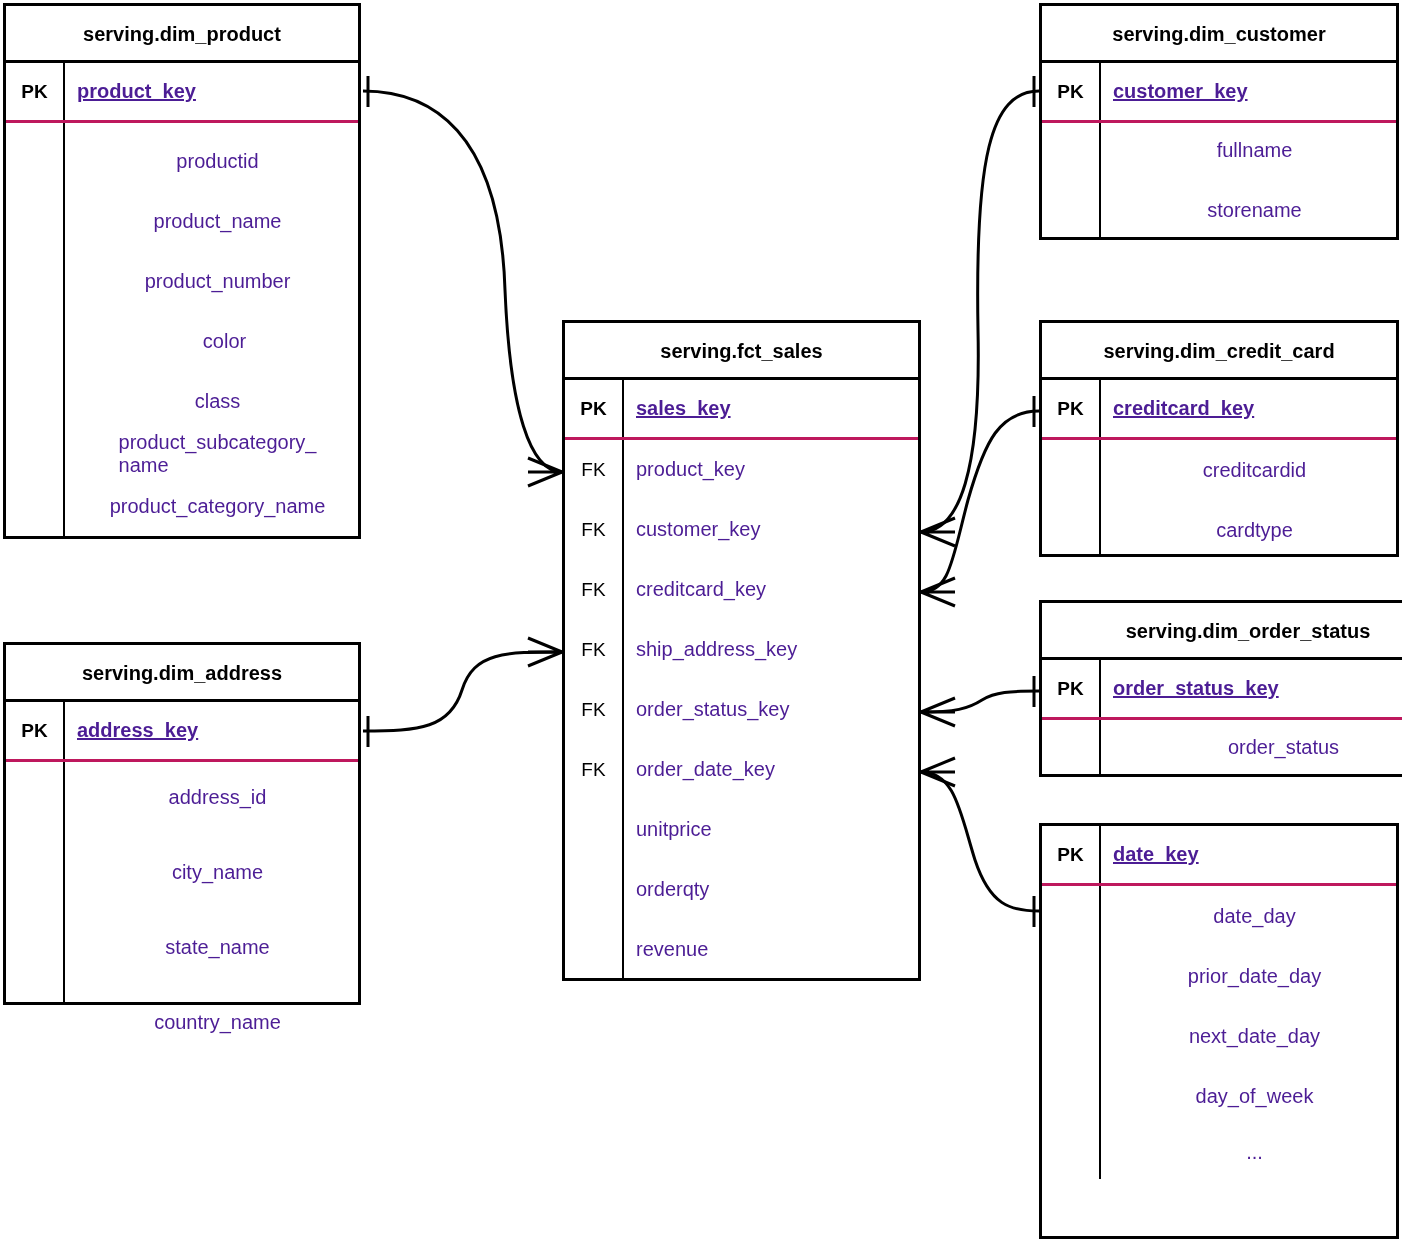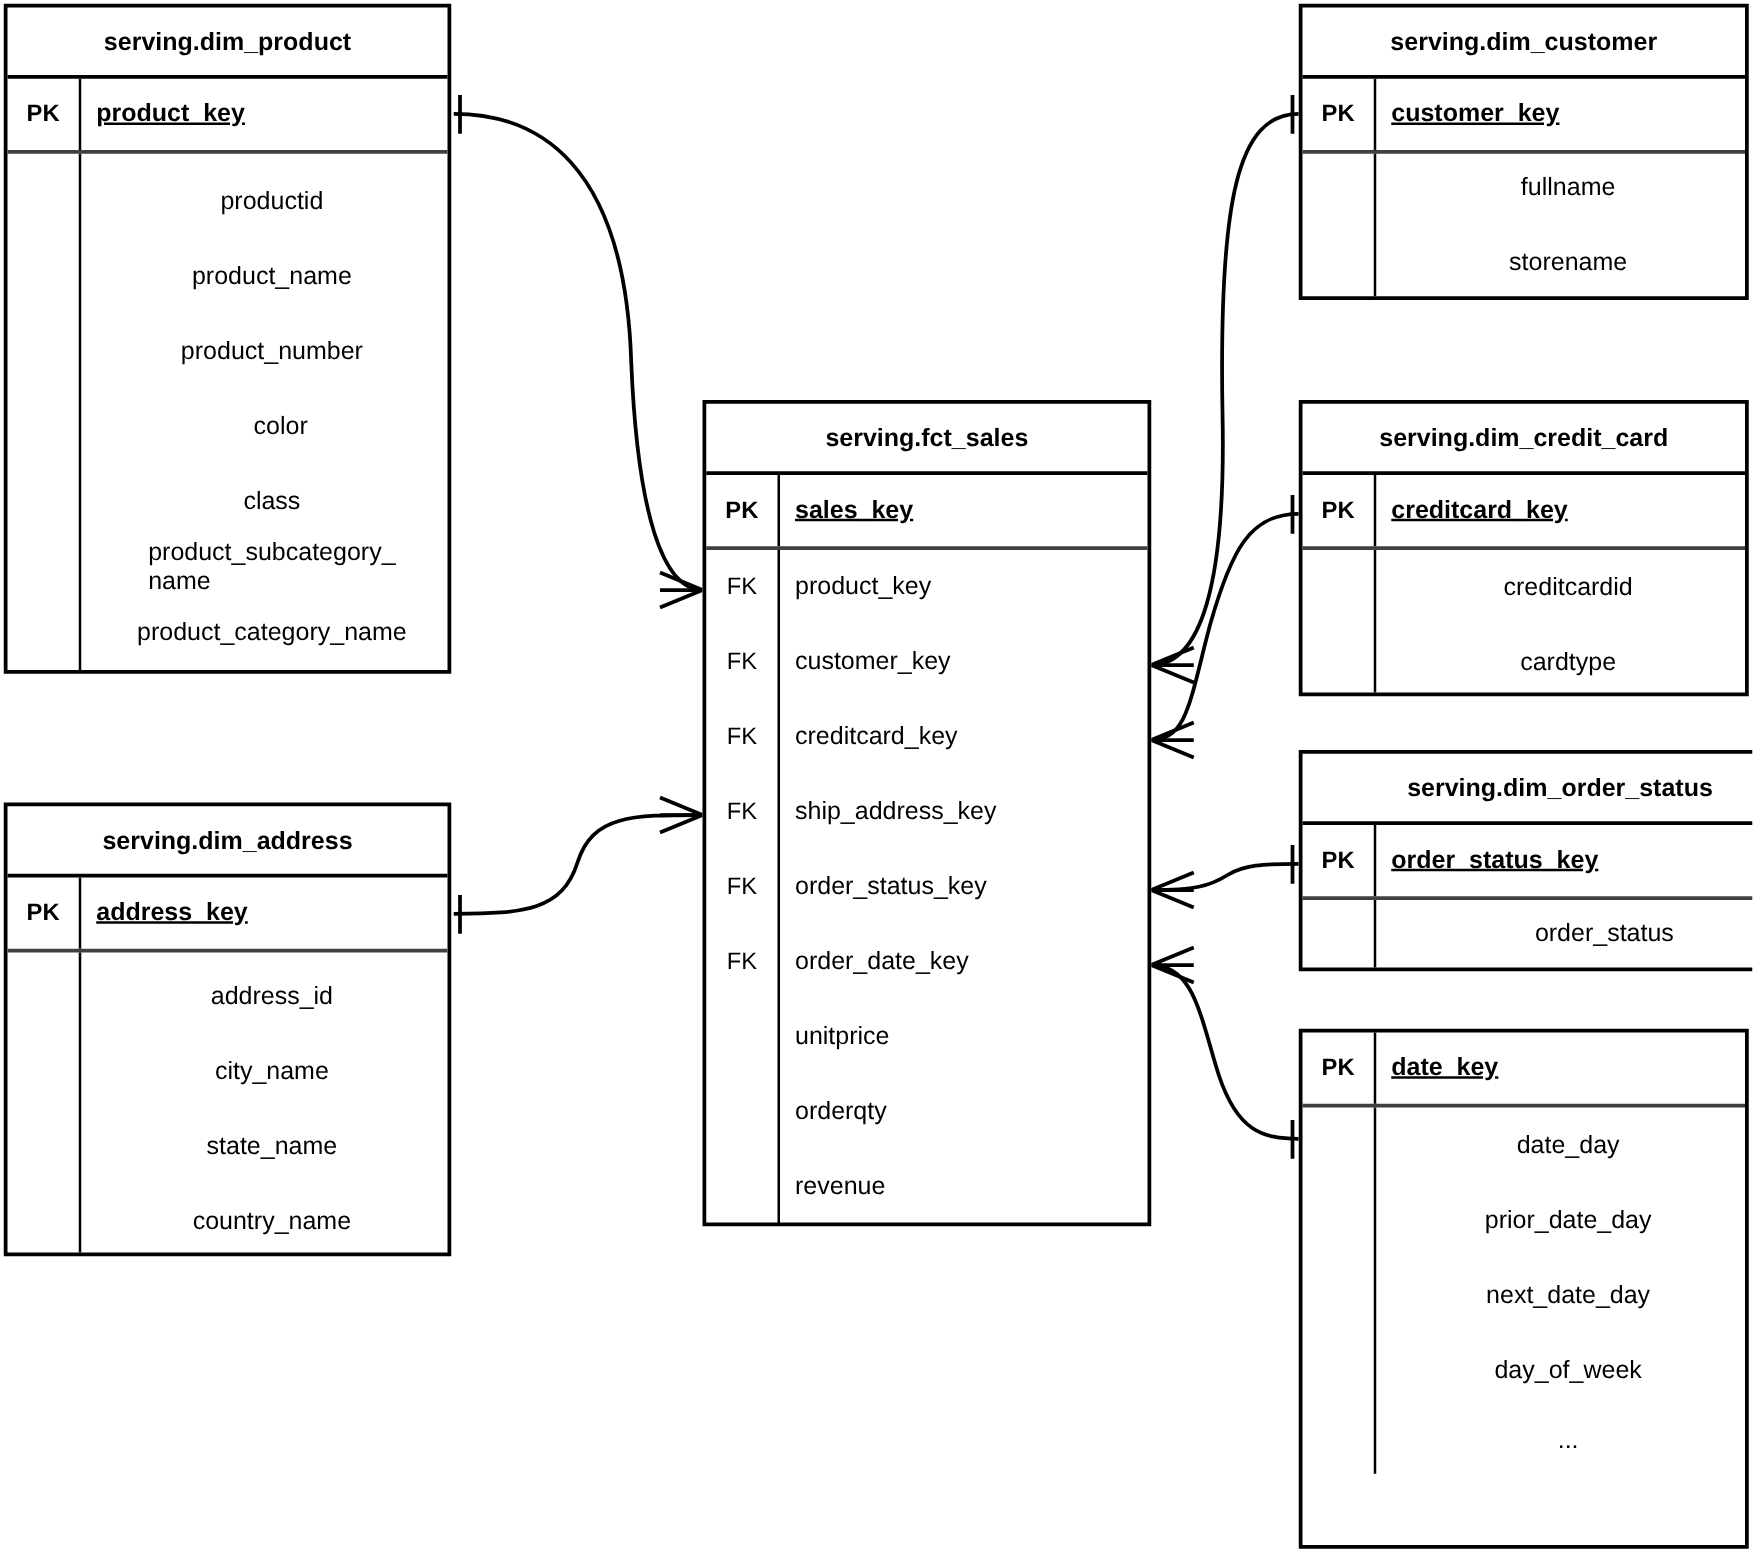--- a/index.html
+++ b/index.html
@@ -35,21 +35,21 @@
     overflow: hidden;
   }
   .row {
     box-sizing: border-box;
     display: flex;
     align-items: center;
     height: 60px;
     color: #000000;
   }
   .row.pk-row {
-    border-bottom: 3px solid #404040;
+    border-bottom: 3px solid #be185d;
   }
   .row-key {
     box-sizing: border-box;
     width: 57px;
     flex: 0 0 57px;
     text-align: center;
     font-size: 19px;
     font-weight: bold;
     align-self: stretch;
     display: flex;
@@ -64,21 +64,21 @@
     border-left: 2px solid #000000;
     flex: 1 1 auto;
     align-self: stretch;
     display: flex;
     align-items: center;
     padding-left: 12px;
   }
   .attr-name {
     font-size: 20px;
     line-height: 1.18;
-    color: #000000;
+    color: #4c1d95;
   }
   .attr-name.keyed {
     font-weight: bold;
     text-decoration: underline;
   }
   .attr-list {
     box-sizing: border-box;
     display: flex;
     flex-direction: column;
   }
@@ -168,21 +168,21 @@
   <div class="entity" style="left:3px; top:642px; width:358px; height:363px;">
     <div class="entity-title">serving.dim_address</div>
     <div class="row pk-row">
       <div class="row-key">PK</div>
       <div class="attr-block">
         <span class="attr-name keyed">address_key</span>
       </div>
     </div>
     <div class="row" style="height:240px; align-items:stretch;">
       <div class="row-key"></div>
-      <div class="attr-block attr-list" style="justify-content:flex-start; padding-top:5px;">
+      <div class="attr-block attr-list" style="justify-content:flex-start; padding-top:5px;gap:15px;">
         <span class="attr-name" style="height:60px; line-height:60px;">address_id</span>
         <span class="attr-name" style="height:60px; line-height:60px;">city_name</span>
         <span class="attr-name" style="height:60px; line-height:60px;">state_name</span>
         <span class="attr-name" style="height:60px; line-height:60px;">country_name</span>
       </div>
     </div>
   </div>
 
   <div class="entity" style="left:562px; top:320px; width:359px; height:661px;">
     <div class="entity-title">serving.fct_sales</div>

